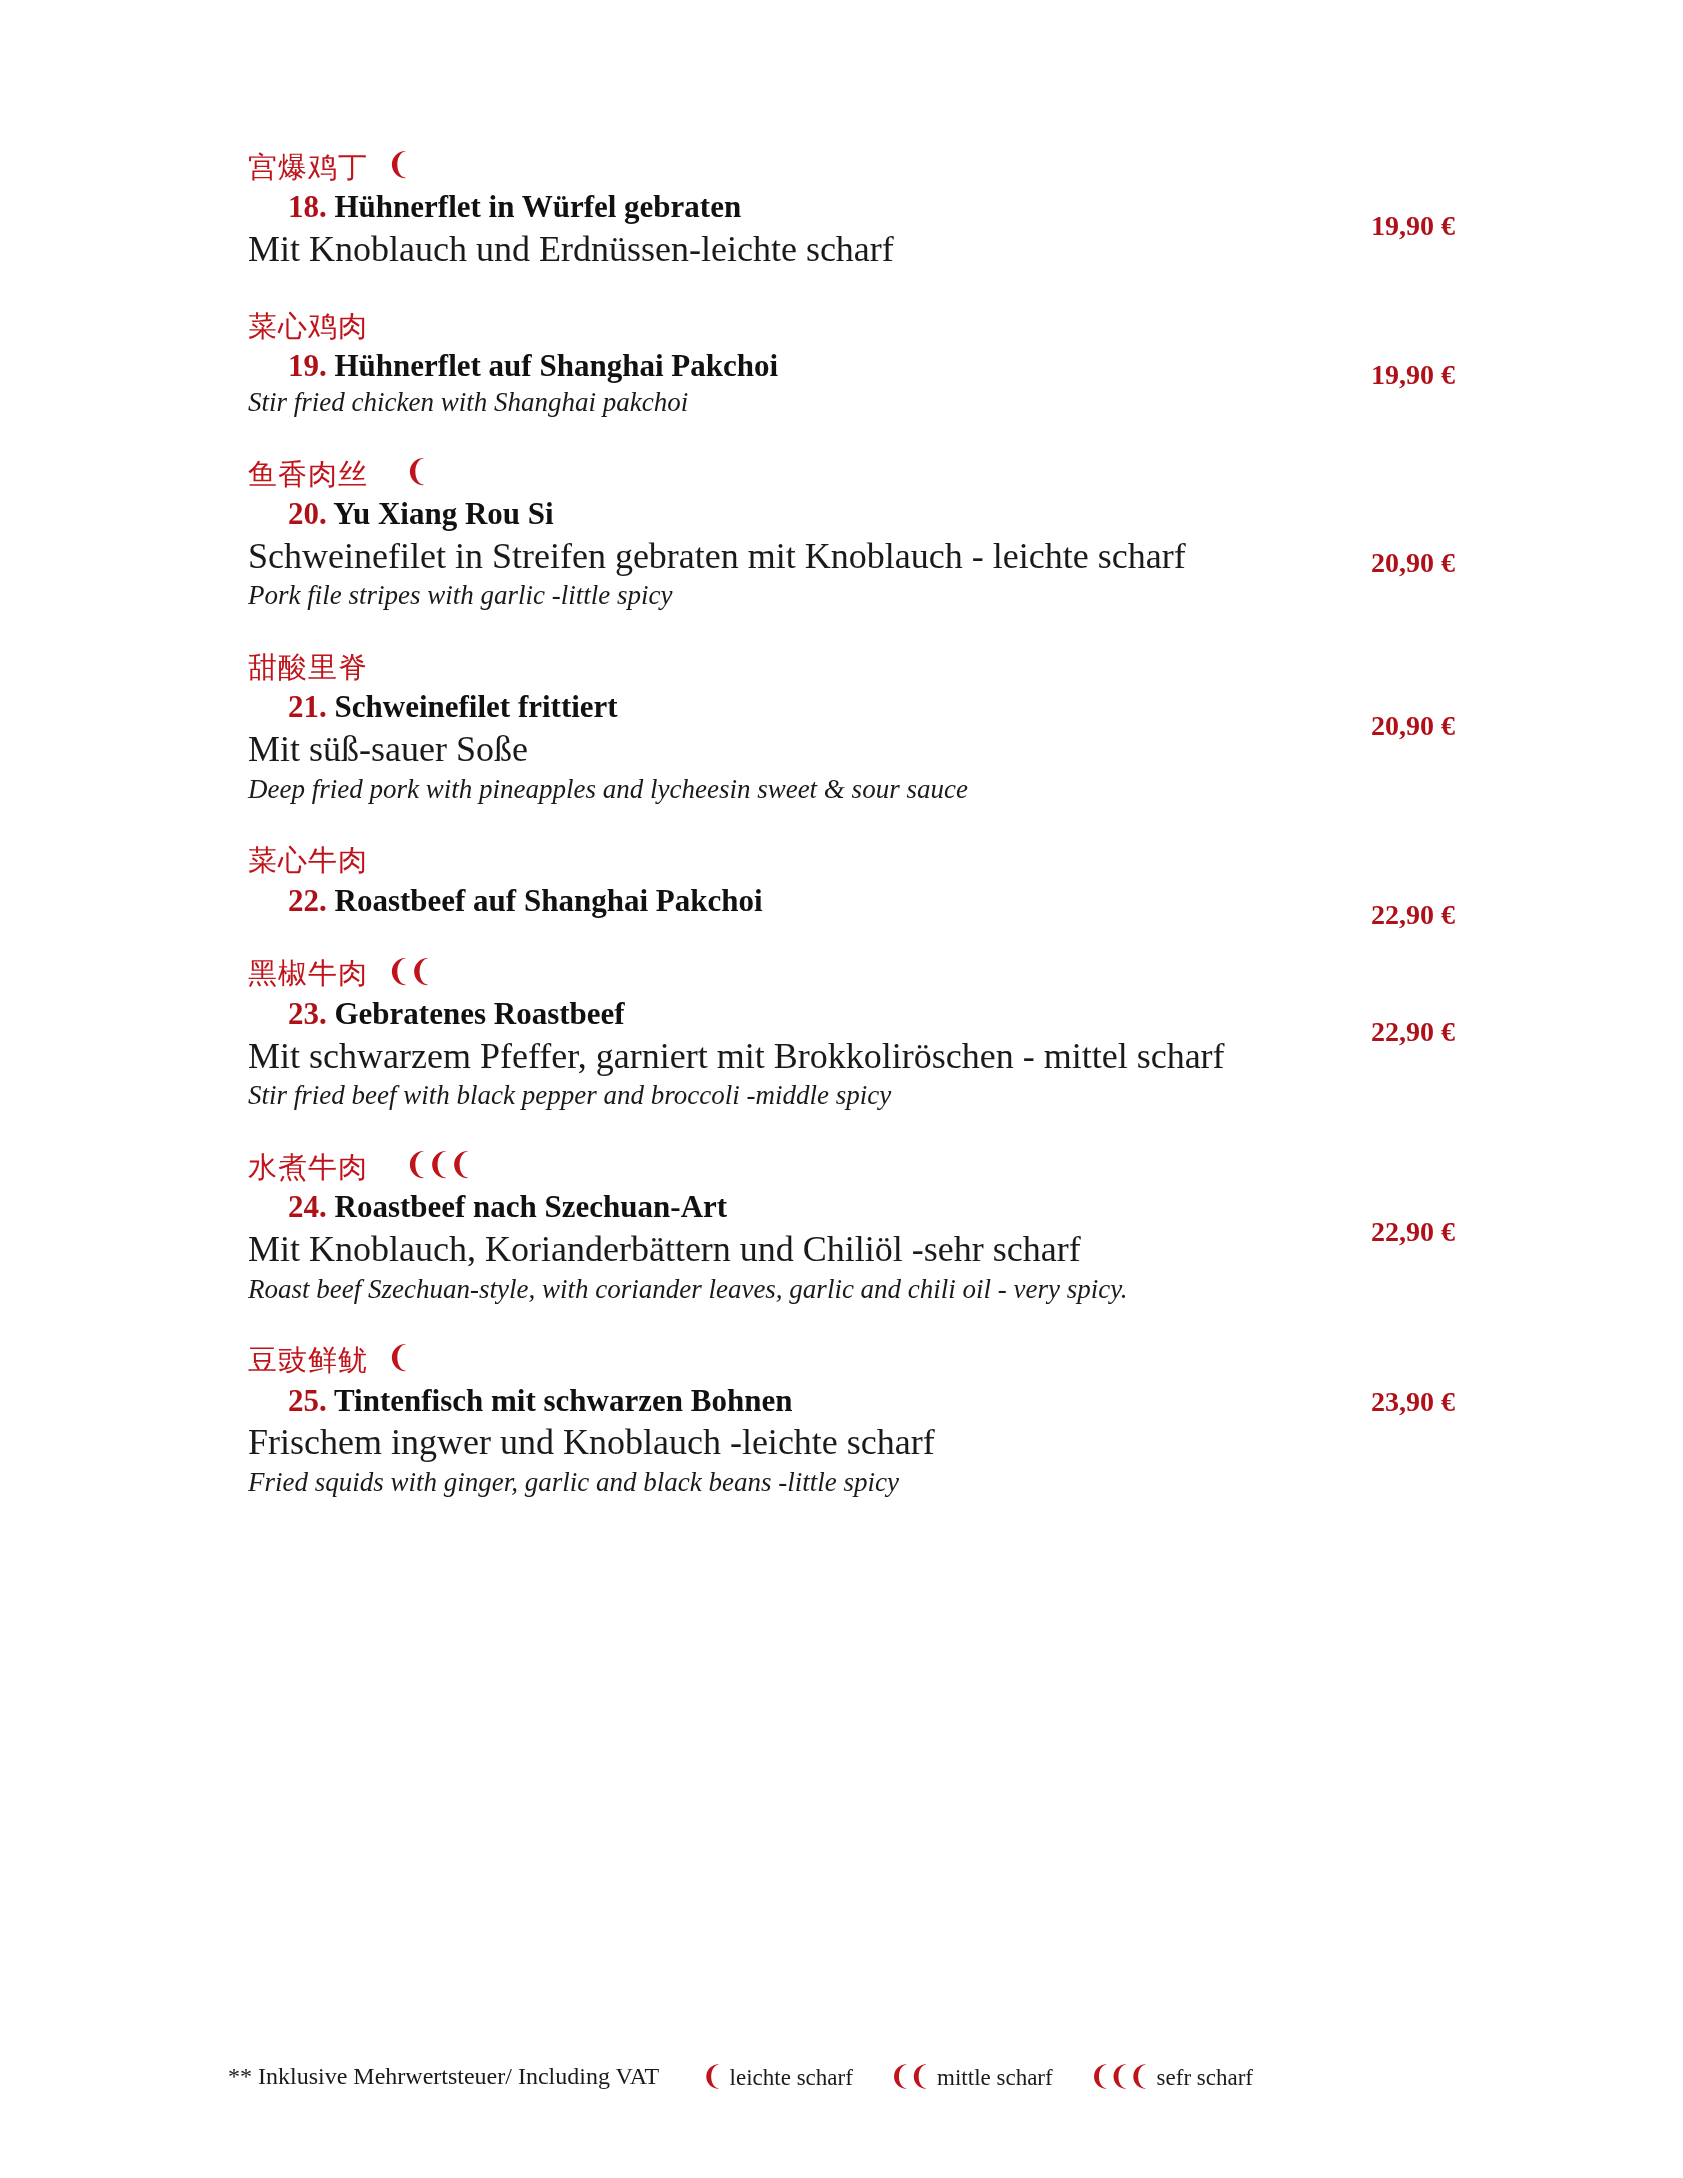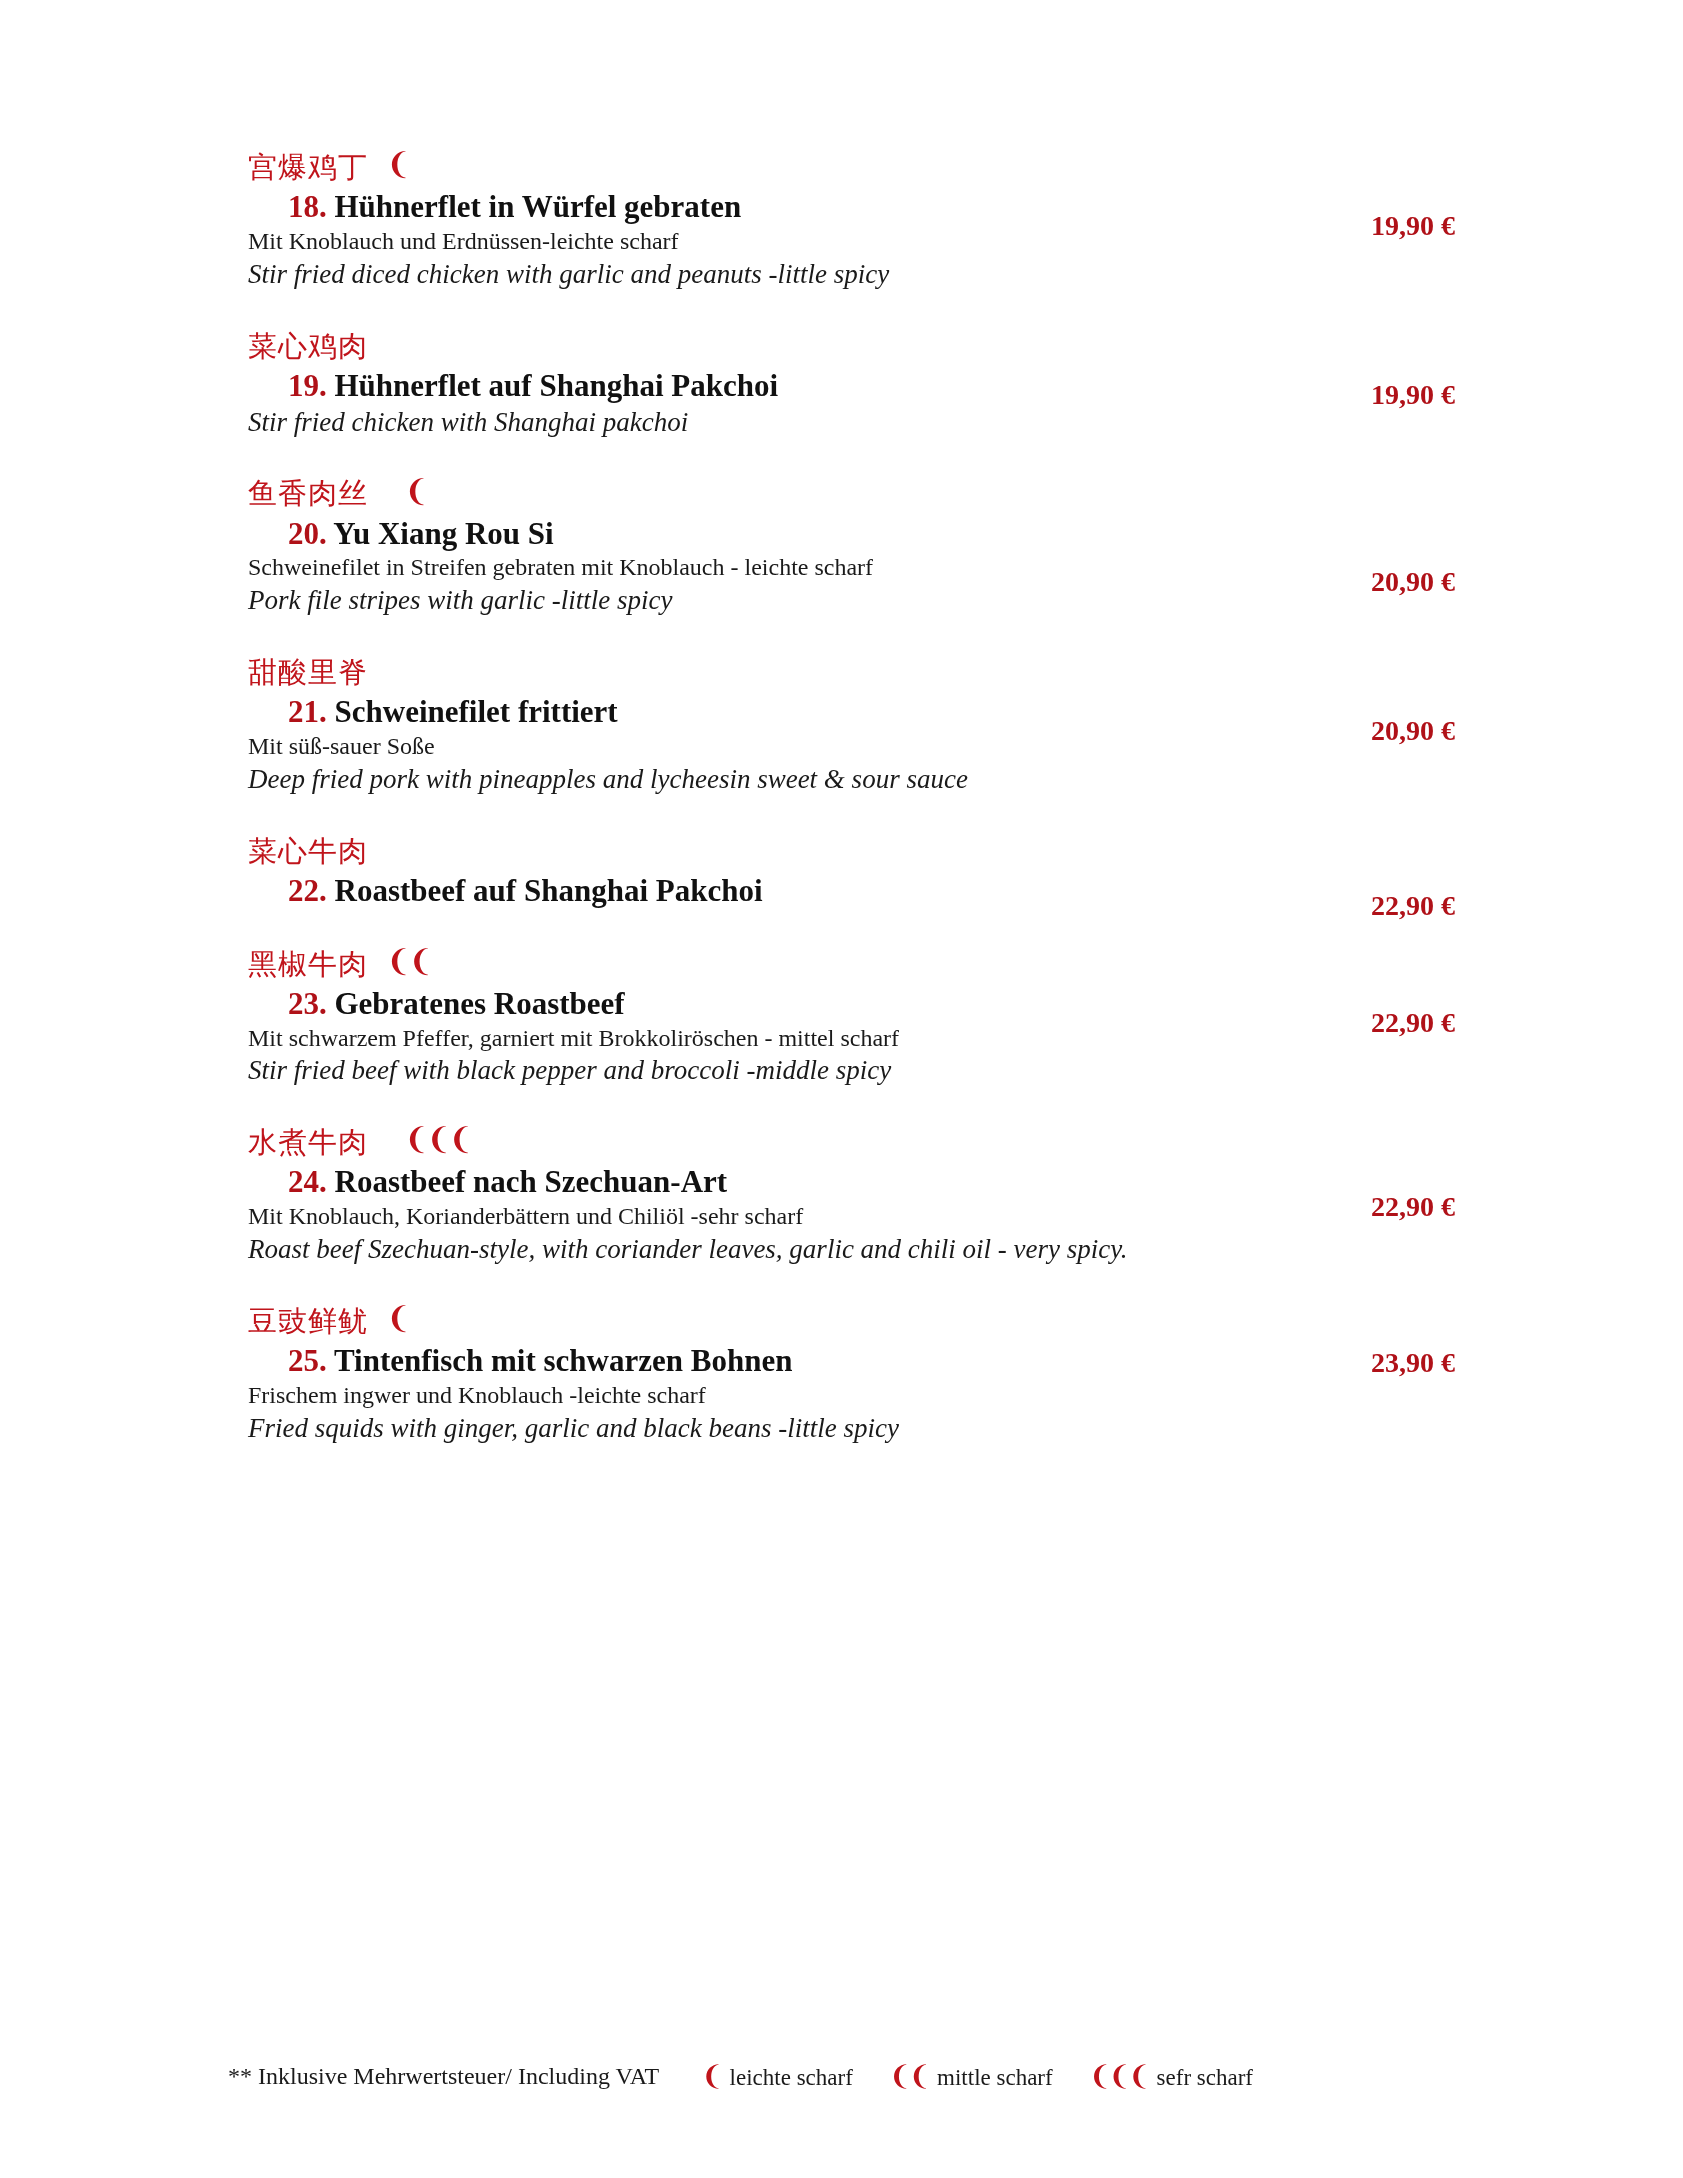--- a/index.html
+++ b/index.html
@@ -62,21 +62,21 @@
     line-height: 1.22;
     color: #111;
     margin-bottom: 1px;
   }
   .title-line .num {
     color: #b01118;
     font-weight: bold;
     margin-left: 40px;
   }
   .german {
-    font-size: 24px;
+    font-size: 36px;
     line-height: 1.24;
     color: #1a1a1a;
     margin-bottom: 1px;
   }
   .english {
     font-size: 27px;
     font-style: italic;
     line-height: 1.25;
     color: #1a1a1a;
   }
@@ -137,21 +137,20 @@
       <div class="item-text">
         <div class="chinese">
           <span>宫爆鸡丁</span>
           <span class="spice">❨</span>
         </div>
         <div class="title-line">
           <span class="num">18.</span>
           <span>Hühnerflet in Würfel gebraten</span>
         </div>
         <div class="german">Mit Knoblauch und Erdnüssen-leichte scharf</div>
-        <div class="english">Stir fried diced chicken with garlic and peanuts -little spicy</div>
       </div>
       <div class="price" style="top:61px">19,90 €</div>
     </div>
 
     <div class="menu-item">
       <div class="item-text">
         <div class="chinese">
           <span>菜心鸡肉</span>
           <span class="spice"></span>
         </div>

